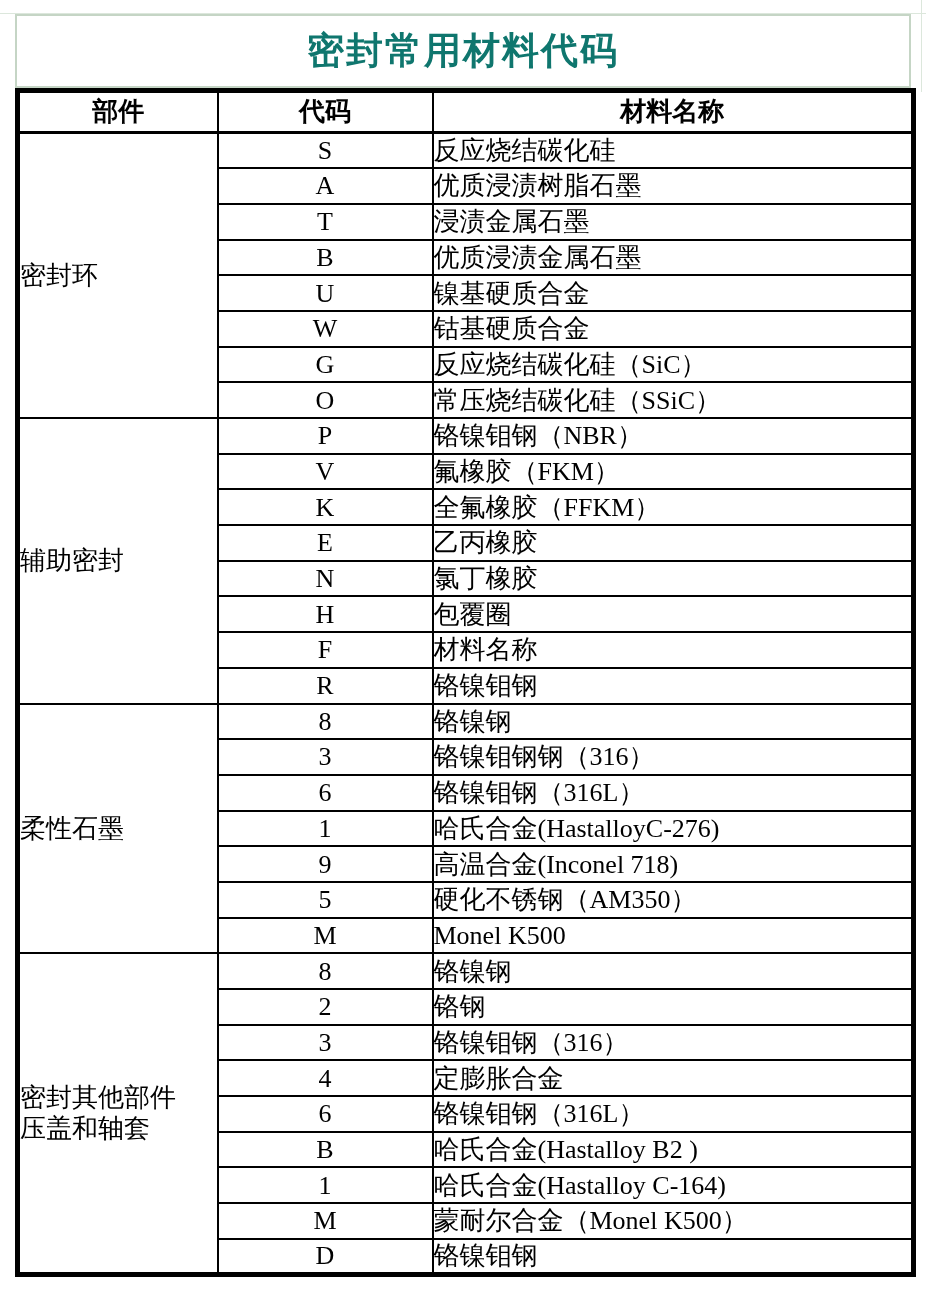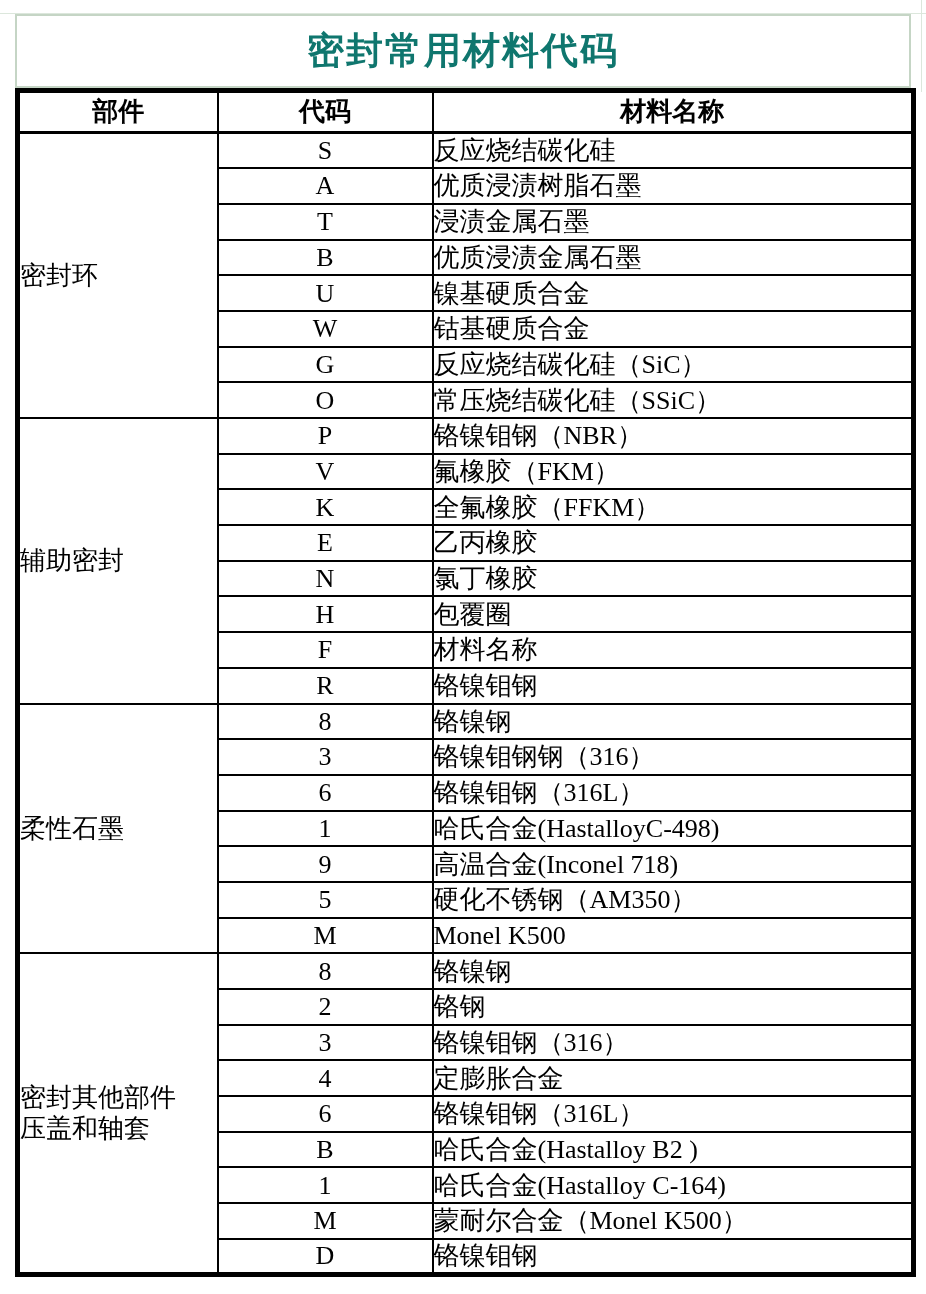--- a/index.html
+++ b/index.html
@@ -141,21 +141,21 @@
         <tr>
           <td class="code-cell">3</td>
           <td class="material-cell">铬镍钼钢钢（316）</td>
         </tr>
         <tr>
           <td class="code-cell">6</td>
           <td class="material-cell">铬镍钼钢（316L）</td>
         </tr>
         <tr>
           <td class="code-cell">1</td>
-          <td class="material-cell">哈氏合金(HastalloyC-498)</td>
+          <td class="material-cell">哈氏合金(HastalloyC-276)</td>
         </tr>
         <tr>
           <td class="code-cell">9</td>
           <td class="material-cell">高温合金(Inconel 718)</td>
         </tr>
         <tr>
           <td class="code-cell">5</td>
           <td class="material-cell">硬化不锈钢（AM350）</td>
         </tr>
         <tr>

